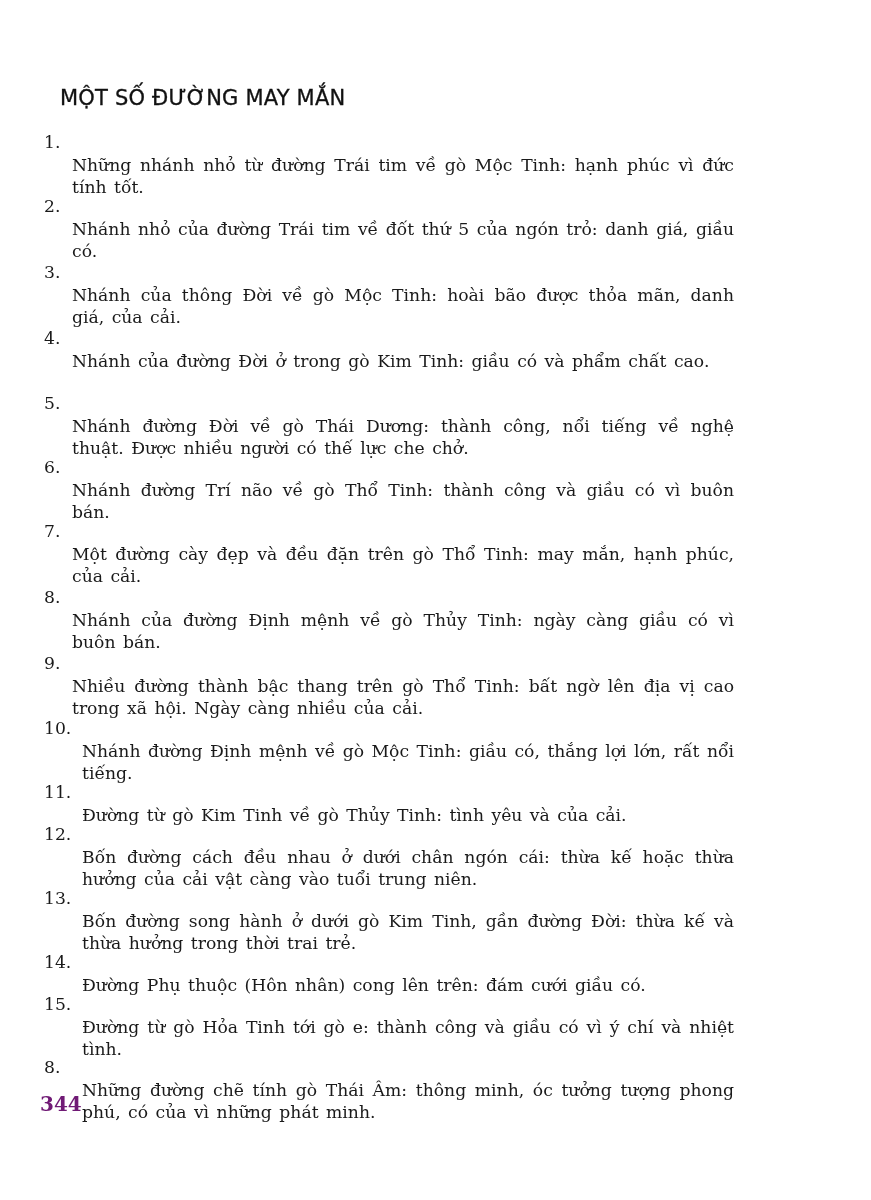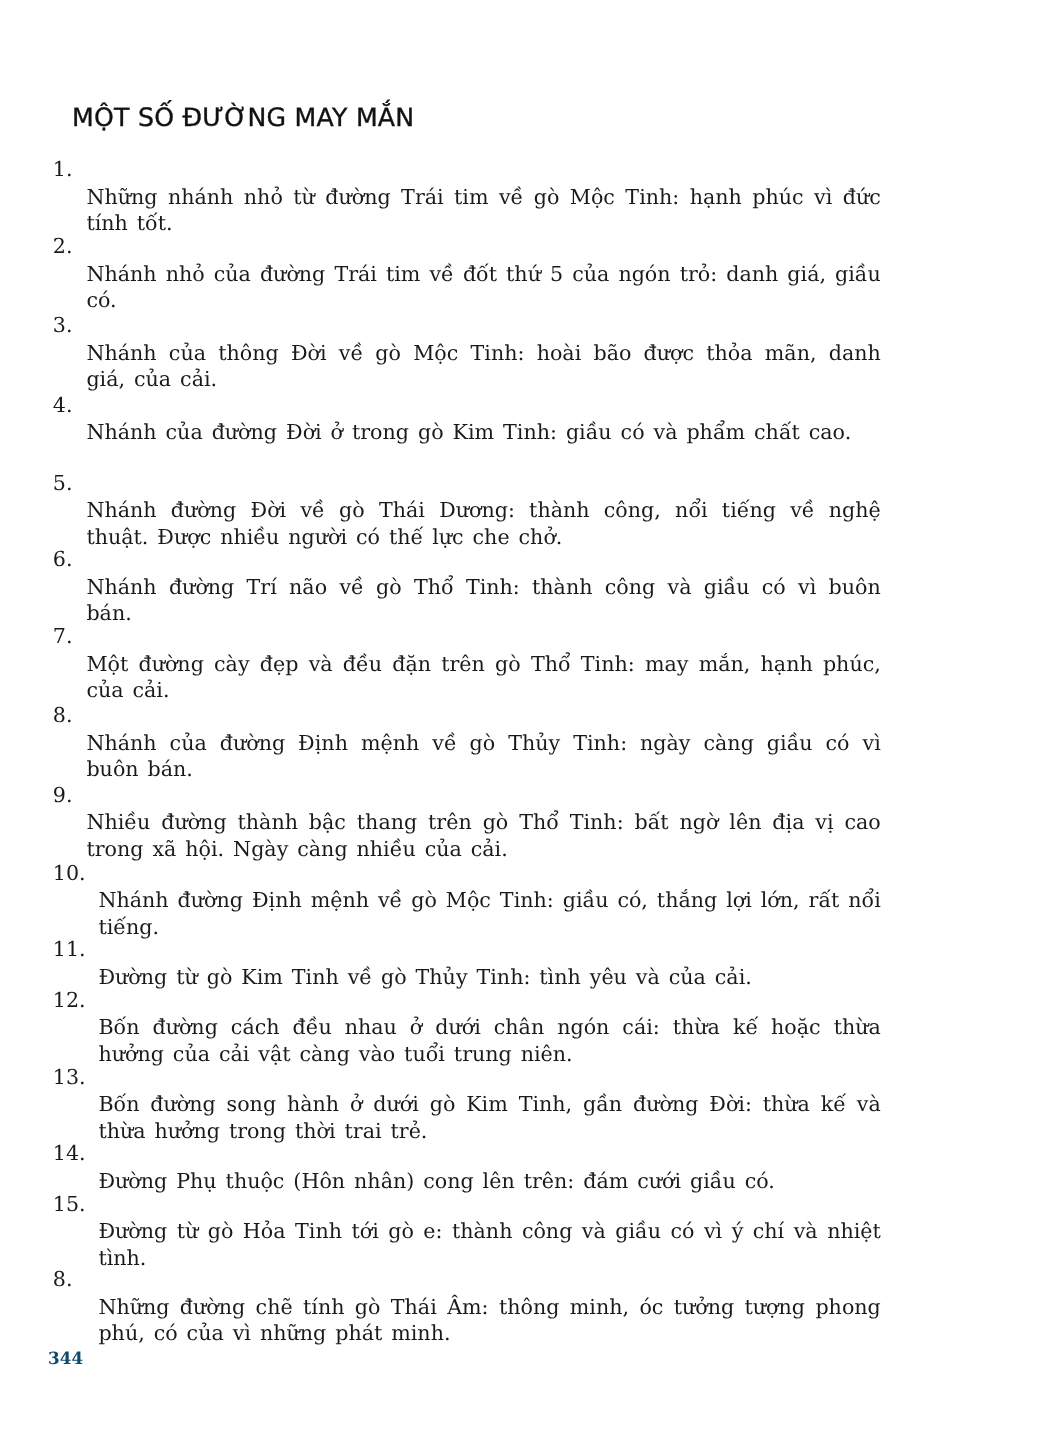--- a/index.html
+++ b/index.html
@@ -19,22 +19,22 @@
     font-family: "DejaVu Serif", serif; font-size: 17.2px; line-height: 22px; color: #1a1a1a;
   }
   .item {
     position: absolute; left: 0; width: 690px;
     display: flex;
   }
   .num { flex: 0 0 auto; width: 28px; text-align: left; }
   .num.two { width: 38px; }
   .txt { flex: 1 1 auto; text-align: justify; word-spacing: 2px; margin-top: 23px; }
   .page-number {
-    position: absolute; left: 40px; top: 1125px;
-    font-family: "DejaVu Serif", serif; font-size: 14px; font-weight: bold; color: #0c4a6e;
+    position: absolute; left: 40px; top: 1092px;
+    font-family: "DejaVu Serif", serif; font-size: 20px; font-weight: bold; color: #701a75;
   }
 </style>
 </head>
 <body>
 
 <h1 class="page-title">MỘT SỐ ĐƯỜNG MAY MẮN</h1>
 
 <ol class="list">
   <li class="item" style="top:0px">
     <span class="num">1.</span>

